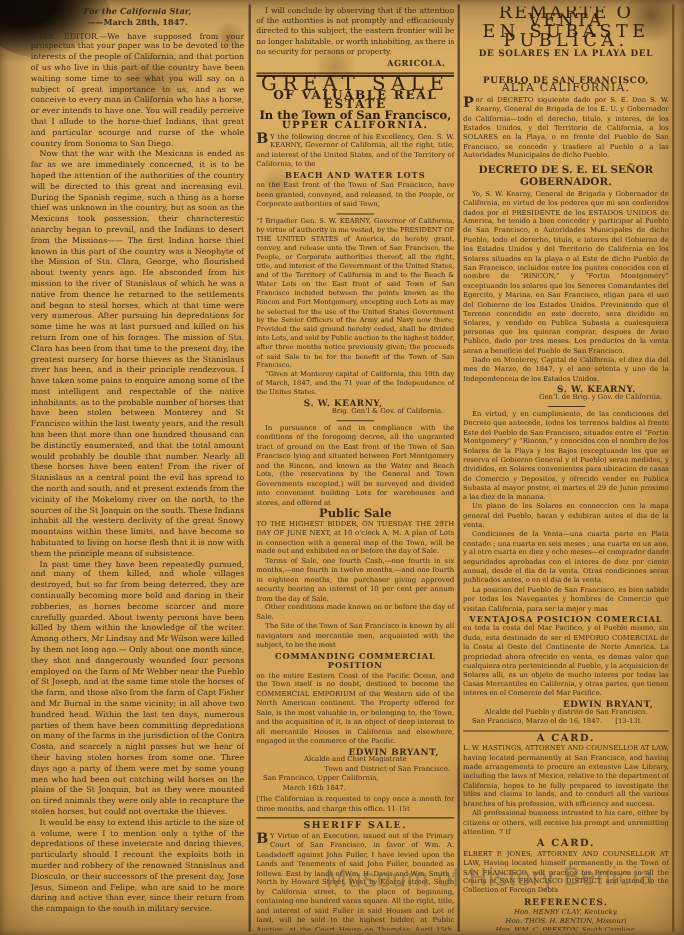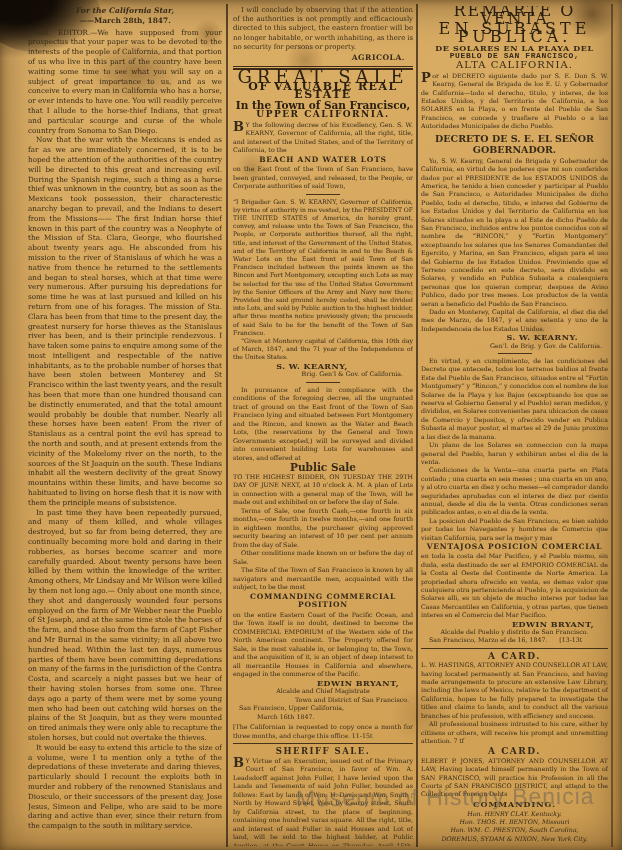--- a/index.html
+++ b/index.html
@@ -128,21 +128,21 @@
 
     <div class="h-sheriff">SHERIFF SALE.</div>
     <p class="noindent"><span class="dc">B</span><span>Y Virtue of an Execution, issued out of the Primary Court of San Francisco, in favor of Wm. A. Leadsdorff against John Fuller,  I have levied upon the Lands and Tenements of said John Fuller, bounded as follows: East by lands of Wm. H. Davis and Wm. Smith ; North by Howard Street, West by Kearny street, South by California street, to the place of beginning, containing one hundred varas square.  All the right, title, and interest of said Fuller in said Houses and Lot of land, will be sold to the highest bidder, at Public Auction, at the Court House on Thursday, April 15th, 1847, at 12 o’clock M. unless said execution is sooner satisfied.</span></p>
 
   </div>
 
   <div class="col" id="col3">
     <div class="h-remarte">REMARTE O VENTA</div>
     <div class="h-subaste">EN SUBASTE PUBLICA.</div>
     <div class="h-solares">DE SOLARES EN LA PLAYA DEL</div>
-    <div class="h-solares" style="margin-top:0;font-family:Liberation Mono, monospace;">PUEBLO DE SAN FRANCISCO,</div>
+    <div class="h-solares" style="margin-top:16px;">PUEBLO DE SAN FRANCISCO,</div>
     <div class="h-alta">ALTA CALIFORNIA.</div>
 
     <p class="noindent"><span class="dc">P</span><span>or el DECRETO siguiente dado por S. E. Don S. W. Kearny, General de Brigada de los E. U. y Gobernador de California—todo el derecho, titulo, y interes, de los Estados Unidos, y del Territorio de California, a los SOLARES en la Playa, o en frente del Pueblo de San Francisco, se concede y trasfiere al Pueblo o a las Autoridades Municipales de dicho Pueblo.</span></p>
 
     <div class="h-decreto">
         <div>DECRETO DE S. E. EL SEÑOR</div>
         <div>GOBERNADOR.</div>
       </div>
     <p>Yo, S. W. Kearny, General de Brigada y Gobernador de California, en virtud de los poderes que mi son conferidos dados por el PRESIDENTE de los ESTADOS UNIDOS de America, he tenido a bien conceder y participar al Pueblo de San Francisco, o Autoridades Municipales de dicho Pueblo, todo el derecho, titulo, e interes del Gobierno de los Estados Unidos y del Territorio de California en los Solares situados en la playa o al Este de dicho Pueblo de San Francisco, incluidos entre los puntos conocidos con el nombre de “RINCON,” y “Fortin Montgomery” exceptuando los solares que los Senores Comandantes del Egercito, y Marina, en San Francisco, eligan para el uso del Gobierno de los Estados Unidos.  Previniendo que el Terreno concedido en este decreto, sera dividido en Solares, y vendido en Publica Subasta a cualesquiera personas que los quieran comprar, despues de Aviso Publico, dado por tres meses.  Los productos de la venta seran a beneficio del Pueblo de San Francisco.</p>
     <p>Dado en Monterey, Capital de California, el diez dia del mes de Marzo, de 1847, y el ano setenta y uno de la Independenceia de los Estados Unidos.</p>
@@ -160,21 +160,21 @@
     <div class="c">Alcalde del Pueblo y distrito de San Francisco.</div>
     <div class="noindent" style="padding-left:8px;"><span>San Francisco, Marzo el de 16, 1847.</span>&nbsp;&nbsp;&nbsp;&nbsp;&nbsp;&nbsp;<span>[13-13t</span></div>
     <div class="rule"></div>
 
     <div class="h-card">A CARD.</div>
     <p class="noindent">L. W. HASTINGS, ATTORNEY AND COUNSELLOR AT LAW, having located permanently at San Francisco, and having made arrangements to procure an extensive Law Library, including the laws of Mexico, relative to the department of California, hopes to be fully prepared to investigate the titles and claims to lands, and to conduct all the various branches of his profession, with efficiency and success.</p>
     <p>All professional business intrusted to his care, either by citizens or others, will receive his prompt and unremitting attention.      7 tf</p>
 
     <div class="h-card">A CARD.</div>
     <p class="noindent">ELBERT P. JONES, ATTORNEY AND COUNSELLOR AT LAW, Having located himself permanently in the Town of SAN FRANCISCO, will practice his Profession in all the Courts of SAN FRANCISCO DISTRICT, and attend to the Collection of Foreign Debts</p>
-    <div class="h-refs">COMMANDING.</div>
+    <div class="h-refs">REFERENCES.</div>
     <div class="reference">Hon. HENRY CLAY. Kentucky.</div>
     <div class="reference">Hon. THOS. H. BENTON, Missouri</div>
     <div class="reference">Hon. WM. C. PRESTON, South Carolina,</div>
     <div class="reference">DOREMUS, SYDAM &amp; NIXON, New York City.</div>
 
   </div>
 
   <div id="watermark">Museum of History Benicia</div>
 </div>
 

